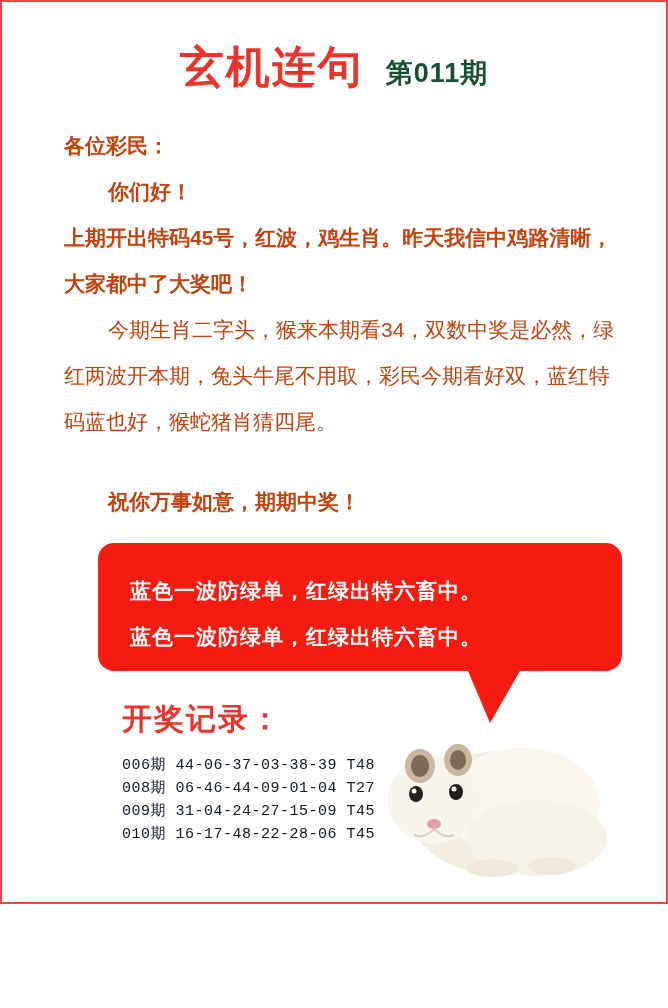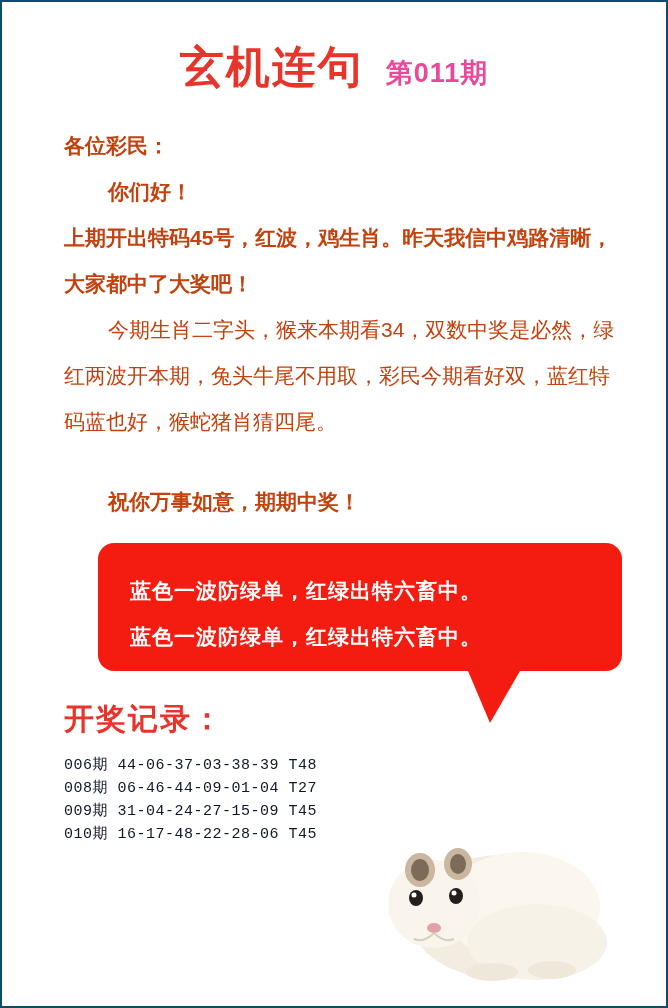--- a/index.html
+++ b/index.html
@@ -6,23 +6,23 @@
     margin: 0;
     padding: 0;
     background: #ffffff;
   }
   body {
     font-family: "Liberation Sans", sans-serif;
   }
   .page {
     position: relative;
     width: 668px;
-    height: 1008px;
+    height: 904px;
     background: #ffffff;
-    border: 2px solid #0c4a6e;
+    border: 2px solid #ef4444;
     box-sizing: border-box;
     overflow: hidden;
   }
   .header {
     display: flex;
     align-items: baseline;
     justify-content: center;
     gap: 22px;
     padding-top: 36px;
   }
@@ -30,21 +30,21 @@
     font-family: "DejaVu Sans", sans-serif;
     font-weight: bold;
     font-size: 44px;
     color: #e8342a;
     letter-spacing: 2px;
   }
   .issue {
     font-family: "Liberation Sans", sans-serif;
     font-weight: bold;
     font-size: 27px;
-    color: #ec4899;
+    color: #14532d;
     letter-spacing: 1px;
   }
   .body-text {
     margin-top: 26px;
     padding: 0 46px 0 62px;
     color: #c2410c;
     font-family: Liberation Sans, sans-serif;
     font-size: 21px;
     line-height: 46px;
   }
@@ -99,21 +99,21 @@
     left: 370px;
     top: 100%;
     width: 0;
     height: 0;
     border-left: 22px solid transparent;
     border-right: 30px solid transparent;
     border-top: 52px solid #f41c10;
   }
   .records {
     margin-top: 28px;
-    padding-left: 62px;
+    padding-left: 120px;
   }
   .records-title {
     color: #e8342a;
     font-family: "DejaVu Sans", sans-serif;
     font-weight: bold;
     font-size: 30px;
     letter-spacing: 2px;
   }
   .records-list {
     margin-top: 14px;

